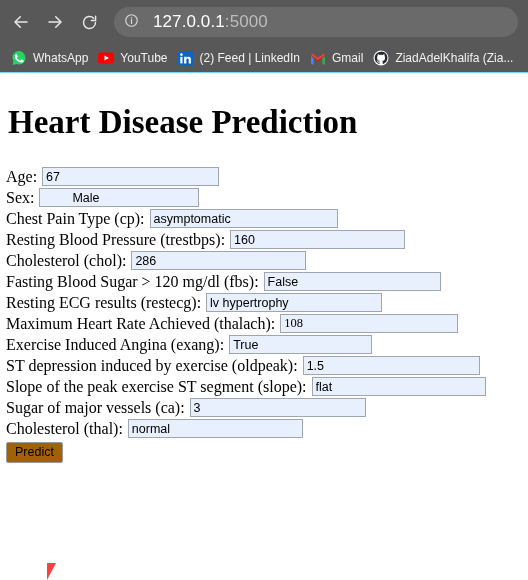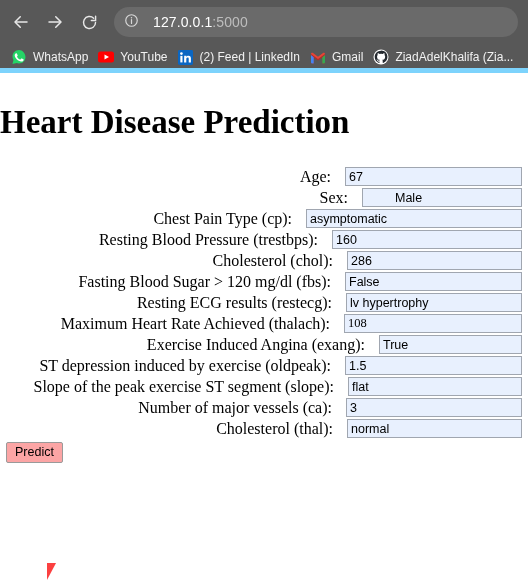--- a/index.html
+++ b/index.html
@@ -61,36 +61,36 @@
     width: 26px;
     height: 26px;
     border-radius: 50%;
     display: flex;
     align-items: center;
     justify-content: center;
     flex: 0 0 auto;
     margin-left: 2px;
   }
   .url-text {
-    font-size: 14px;
+    font-size: 17px;
     color: #ffffff;
     margin-left: 9px;
     letter-spacing: 0.1px;
     white-space: nowrap;
   }
   .url-port { color: #bdbdbd; }
 
   
   .bookmarks {
     height: 29px;
     display: flex;
-    align-items: flex-end;
+    align-items: center;
     padding-left: 6px;
     box-sizing: border-box;
-    border-bottom: 5px solid #7dd3fc;
+    border-bottom: 1px solid #7dd3fc;
   }
   .bm {
     display: flex;
     align-items: center;
     height: 22px;
     padding: 0 5px;
     border-radius: 3px;
     flex: 0 0 auto;
     cursor: default;
     white-space: nowrap;
@@ -122,72 +122,71 @@
     box-sizing: border-box;
     overflow: hidden;
   }
   h1.page-title {
     font-family: "Liberation Serif", "DejaVu Serif", serif;
     font-size: 33px;
     font-weight: bold;
     margin: 0;
     padding: 0;
     position: absolute;
-    left: 0;
+    left: 8px;
     top: 30px;
     line-height: 38px;
     color: #000000;
     white-space: nowrap;
   }
   .form {
     position: absolute;
     left: 6px;
     top: 93px;
     width: 516px;
   }
   .field-row {
     display: flex;
     align-items: center;
     height: 21px;
     white-space: nowrap;
-    justify-content: flex-end;
   }
   .field-label {
     font-family: "Liberation Serif", "DejaVu Serif", serif;
     font-size: 16px;
     color: #000000;
     line-height: 19px;
     white-space: nowrap;
     flex: 0 0 auto;
   }
   .field-input {
     font-family: "Liberation Sans", sans-serif;
     font-size: 12.5px;
     color: #000000;
     background: #e8f0fe;
     border: 1px solid #a0a6b0;
     border-radius: 0;
     height: 19px;
     box-sizing: border-box;
     padding: 0 2px 0 3px;
-    margin-left: 14px;
+    margin-left: 5px;
     outline: none;
     flex: 0 0 auto;
   }
   .predict-row {
     margin-top: 2px;
     height: 23px;
     display: flex;
     align-items: center;
   }
   button.predict-btn {
     font-family: "Liberation Sans", sans-serif;
     font-size: 12.5px;
     color: #000000;
-    background: #fca5a5;
+    background: #a16207;
     border: 1px solid #9a9a9a;
     border-radius: 2px;
     padding: 2px 8px 3px 8px;
     line-height: 14px;
     cursor: default;
   }
 
   
   .cursor-marker {
     position: absolute;
@@ -317,25 +316,25 @@
         <div class="field-row">
           <label class="field-label">Age:</label>
           <input type="text" class="field-input" value="67" style="width: 177px;">
         </div>
         <div class="field-row">
           <label class="field-label">Sex:</label>
           <input type="text" class="field-input" value="Male" style="width: 160px; padding-left: 32px;">
         </div>
         <div class="field-row">
           <label class="field-label">Chest Pain Type (cp):</label>
-          <input type="text" class="field-input" value="asymptomatic" style="width: 216px;">
+          <input type="text" class="field-input" value="asymptomatic" style="width: 188px;">
         </div>
         <div class="field-row">
           <label class="field-label">Resting Blood Pressure (trestbps):</label>
-          <input type="text" class="field-input" value="160" style="width: 190px;">
+          <input type="text" class="field-input" value="160" style="width: 175px;">
         </div>
         <div class="field-row">
           <label class="field-label">Cholesterol (chol):</label>
           <input type="text" class="field-input" value="286" style="width: 175px;">
         </div>
         <div class="field-row">
           <label class="field-label">Fasting Blood Sugar &gt; 120 mg/dl (fbs):</label>
           <input type="text" class="field-input" value="False" style="width: 177px;">
         </div>
         <div class="field-row">
@@ -352,21 +351,21 @@
         </div>
         <div class="field-row">
           <label class="field-label">ST depression induced by exercise (oldpeak):</label>
           <input type="text" class="field-input" value="1.5" style="width: 177px;">
         </div>
         <div class="field-row">
           <label class="field-label">Slope of the peak exercise ST segment (slope):</label>
           <input type="text" class="field-input" value="flat" style="width: 174px;">
         </div>
         <div class="field-row">
-          <label class="field-label">Number of major vessels (ca):</label>
+          <label class="field-label">Sugar of major vessels (ca):</label>
           <input type="text" class="field-input" value="3" style="width: 176px;">
         </div>
         <div class="field-row">
           <label class="field-label">Cholesterol (thal):</label>
           <input type="text" class="field-input" value="normal" style="width: 175px;">
         </div>
       </div>
 
     <div class="predict-row">
       <button type="submit" class="predict-btn">Predict</button>

